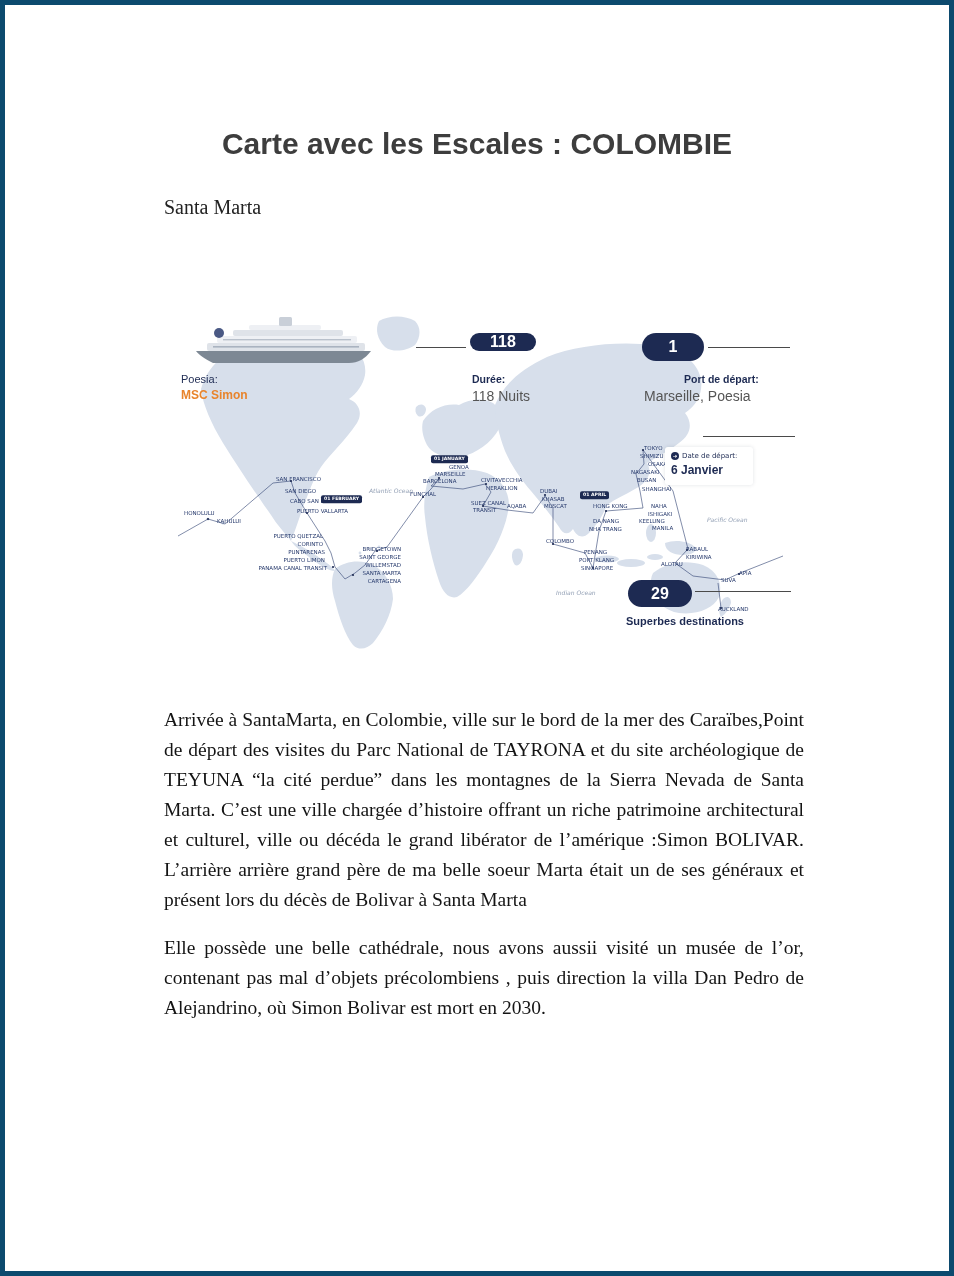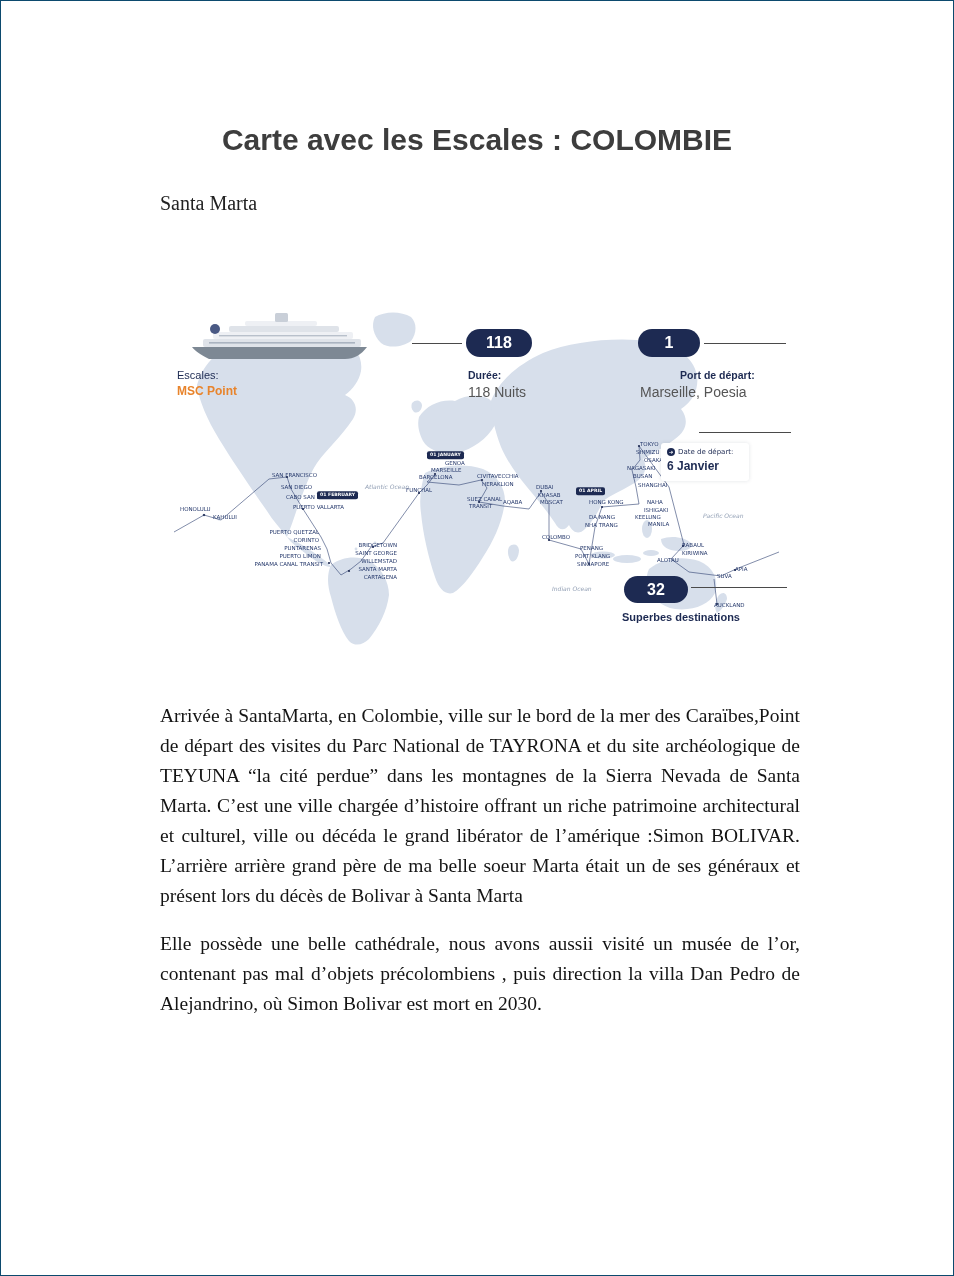--- a/index.html
+++ b/index.html
@@ -1,16 +1,16 @@
 <!DOCTYPE html>
 <html><head>
 <meta charset="utf-8">
 <style>
   html,body{margin:0;padding:0;background:#fff;}
-  .page{position:relative;width:954px;height:1276px;background:#fff;border:1px solid #0c4a6e;
+  .page{position:relative;width:954px;height:1276px;background:#fff;border:5px solid #0c4a6e;
         box-sizing:border-box;font-family:"Liberation Serif",serif;color:#1c1c1c;overflow:hidden;}
   .title{position:absolute;top:122px;left:0;width:100%;text-align:center;
          font-family:"Liberation Sans",sans-serif;font-weight:700;font-size:30px;color:#3d3d3d;}
   .subtitle{position:absolute;top:191px;left:159px;font-size:20px;color:#222;}
 
   
   .mapwrap{position:absolute;left:168px;top:296px;width:648px;height:350px;}
   .world{position:absolute;left:0;top:0;width:648px;height:350px;}
   .land{fill:#d7dfeb;stroke:none;}
   .route{fill:none;stroke:#2c3e6f;stroke-width:0.7;opacity:0.85;}
@@ -183,45 +183,45 @@
       <rect x="14" y="28" width="158" height="8" rx="2" fill="#dfe3e9"></rect>
       <rect x="20" y="31" width="146" height="1.6" fill="#aab3c0"></rect>
       <rect x="24" y="21" width="140" height="7" rx="2" fill="#eef0f4"></rect>
       <rect x="30" y="24" width="128" height="1.4" fill="#b8c0cb"></rect>
       <rect x="40" y="15" width="110" height="6" rx="2" fill="#dfe3e9"></rect>
       <rect x="56" y="10" width="72" height="5" rx="2" fill="#eef0f4"></rect>
       <rect x="86" y="2" width="13" height="9" rx="1.5" fill="#c9cfd8"></rect>
       <circle cx="26" cy="18" r="5" fill="#2a3c6e" opacity="0.85"></circle>
     </svg>
 
-    <div class="navire-label" style="left:8px;top:72px;">Escales:</div>
-    <div class="navire-name" style="left:8px;top:87px;">MSC Point</div>
+    <div class="navire-label" style="left:8px;top:72px;">Poesia:</div>
+    <div class="navire-name" style="left:8px;top:87px;">MSC Simon</div>
 
     <div class="hline" style="left:243px;top:46px;width:50px;"></div>
     <div class="hline" style="left:535px;top:46px;width:82px;"></div>
     <div class="hline" style="left:530px;top:135px;width:92px;"></div>
     <div class="hline" style="left:522px;top:290px;width:96px;"></div>
 
-    <div class="pill" style="left:297px;top:32px;width:66px;height:28px;">118</div>
+    <div class="pill" style="left:297px;top:32px;width:66px;height:18px;">118</div>
     <div class="stat-label" style="left:299px;top:72px;text-align:center;">Durée:</div>
     <div class="stat-value" style="left:299px;top:87px;">118 Nuits</div>
 
     <div class="pill" style="left:469px;top:32px;width:62px;height:28px;">1</div>
     <div class="stat-label" style="left:471px;top:72px;padding-left:40px;">Port de départ:</div>
     <div class="stat-value" style="left:471px;top:87px;">Marseille, Poesia</div>
 
     <div class="datebox">
       <div class="lab">
         <span class="ic">➜</span>
         <span>Date de départ:</span>
       </div>
       <div class="val">6 Janvier</div>
     </div>
 
-    <div class="pill" style="left:455px;top:279px;width:64px;height:27px;">32</div>
+    <div class="pill" style="left:455px;top:279px;width:64px;height:27px;">29</div>
     <div class="dest-label" style="left:453px;top:314px;">Superbes destinations</div>
   </div>
 
   <div class="bodytext">
     <p>Arrivée à SantaMarta, en Colombie, ville sur le bord de la mer des Caraïbes,Point de départ des visites du Parc National de TAYRONA et du site archéologique de TEYUNA “la cité perdue” dans les montagnes de la Sierra Nevada de Santa Marta. C’est une ville chargée d’histoire offrant un riche patrimoine architectural et culturel, ville ou décéda le grand libérator de l’amérique :Simon BOLIVAR. L’arrière arrière grand père de ma belle soeur Marta était un de ses généraux et présent lors du décès de Bolivar à Santa Marta</p>
     <p>Elle possède une belle cathédrale, nous avons aussii visité un musée de l’or, contenant pas mal d’objets précolombiens , puis direction la villa Dan Pedro de Alejandrino, où Simon Bolivar est mort en 2030.</p>
   </div>
 
 </div>
 

